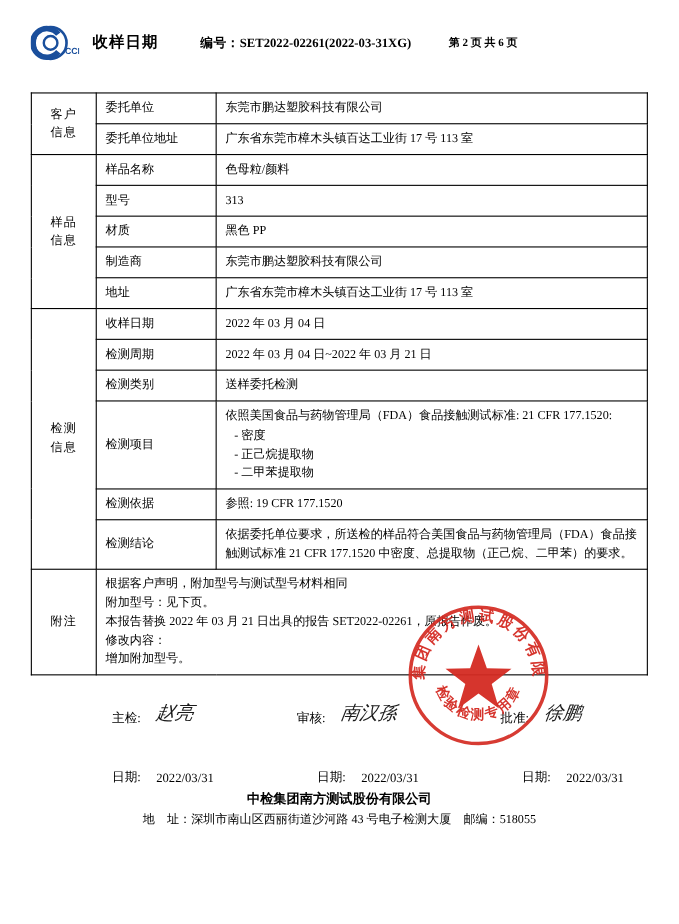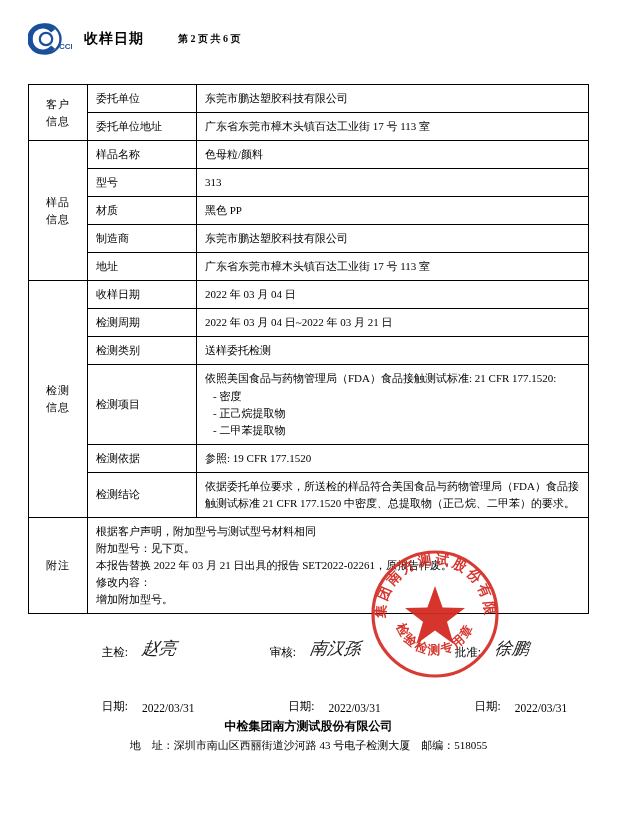--- a/index.html
+++ b/index.html
@@ -164,20 +164,23 @@
   <div class="header">
     <div class="logo">
       <svg width="44" height="34" viewBox="0 0 44 34">
         <circle cx="18" cy="17" r="14.5" fill="none" stroke="#1a4f9c" stroke-width="2.4"></circle>
         <path d="M25 9 A13 13 0 1 0 25 25" fill="none" stroke="#1a4f9c" stroke-width="5" stroke-linecap="butt"></path>
         <circle cx="18" cy="17" r="6.2" fill="none" stroke="#1a4f9c" stroke-width="2.2"></circle>
         <text x="31" y="27" font-family="Liberation Sans, sans-serif" font-size="8" fill="#1a4f9c" font-weight="bold">CCIC</text>
       </svg>
     </div>
     <div class="hdr-title">收样日期</div>
+    <div class="hdr-no">
+      <span class="lbl">编号：</span><span>SET2022-02261(2022-03-31XG)</span>
+    </div>
     <div class="hdr-page">第 2 页  共 6 页</div>
   </div>
 
   <table class="main">
 
     <tbody>
         <tr>
       <td class="cat" rowspan="2">
         <span class="l">客户</span>
         <span class="l">信息</span>

